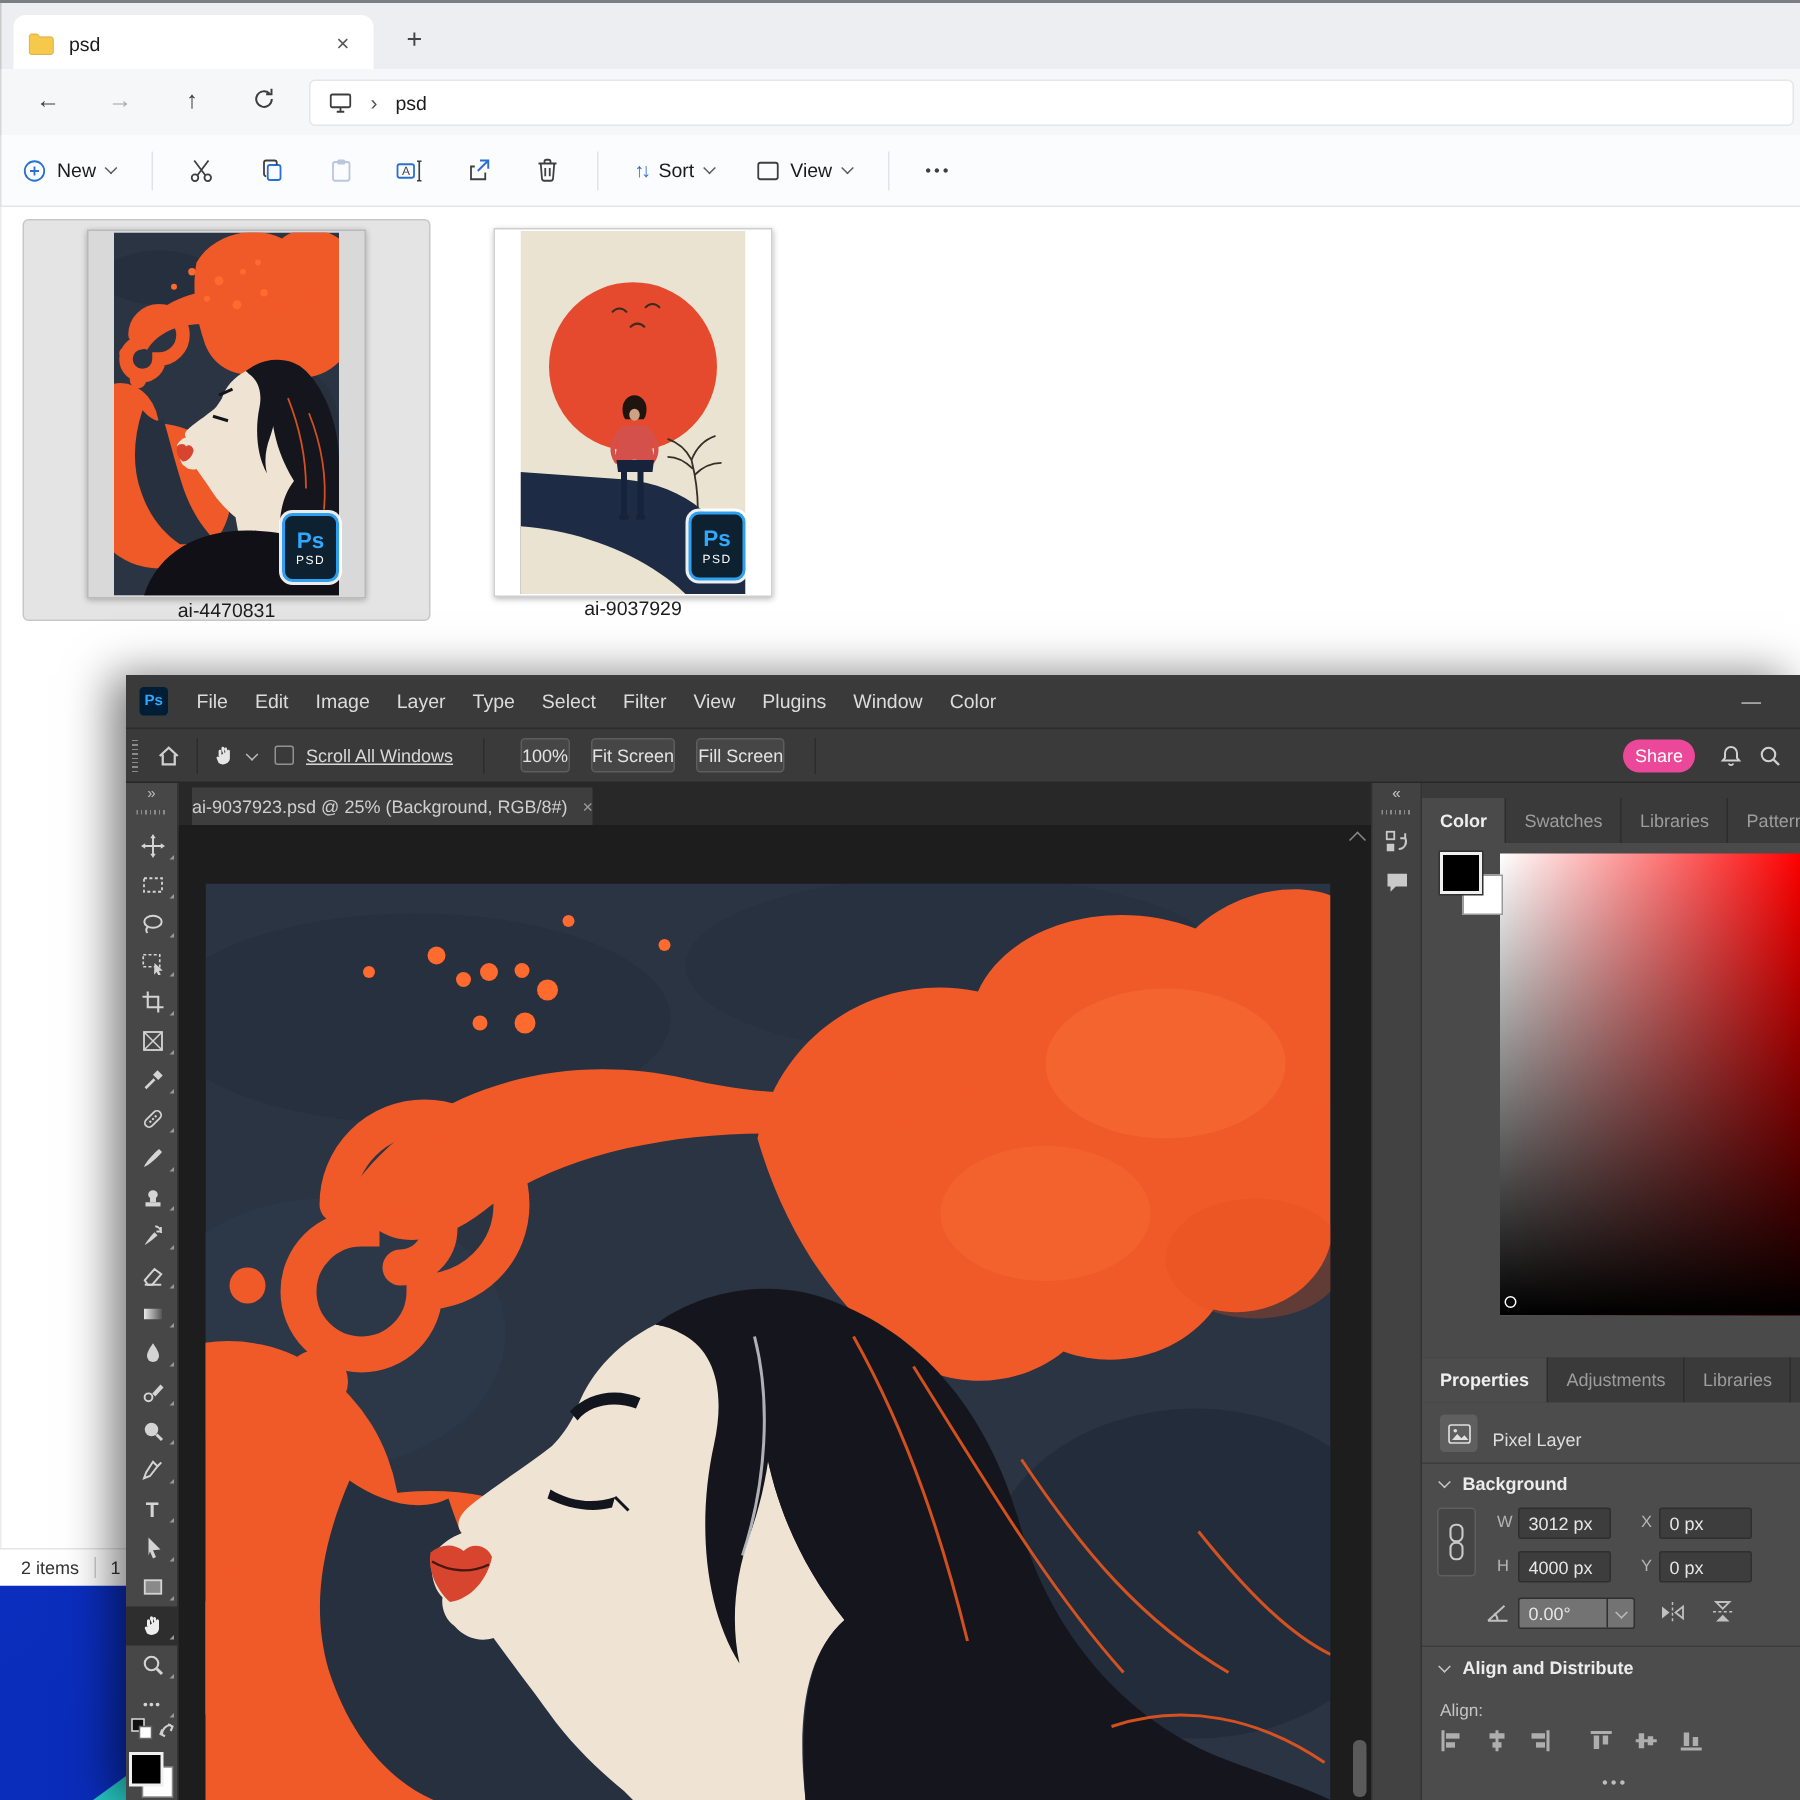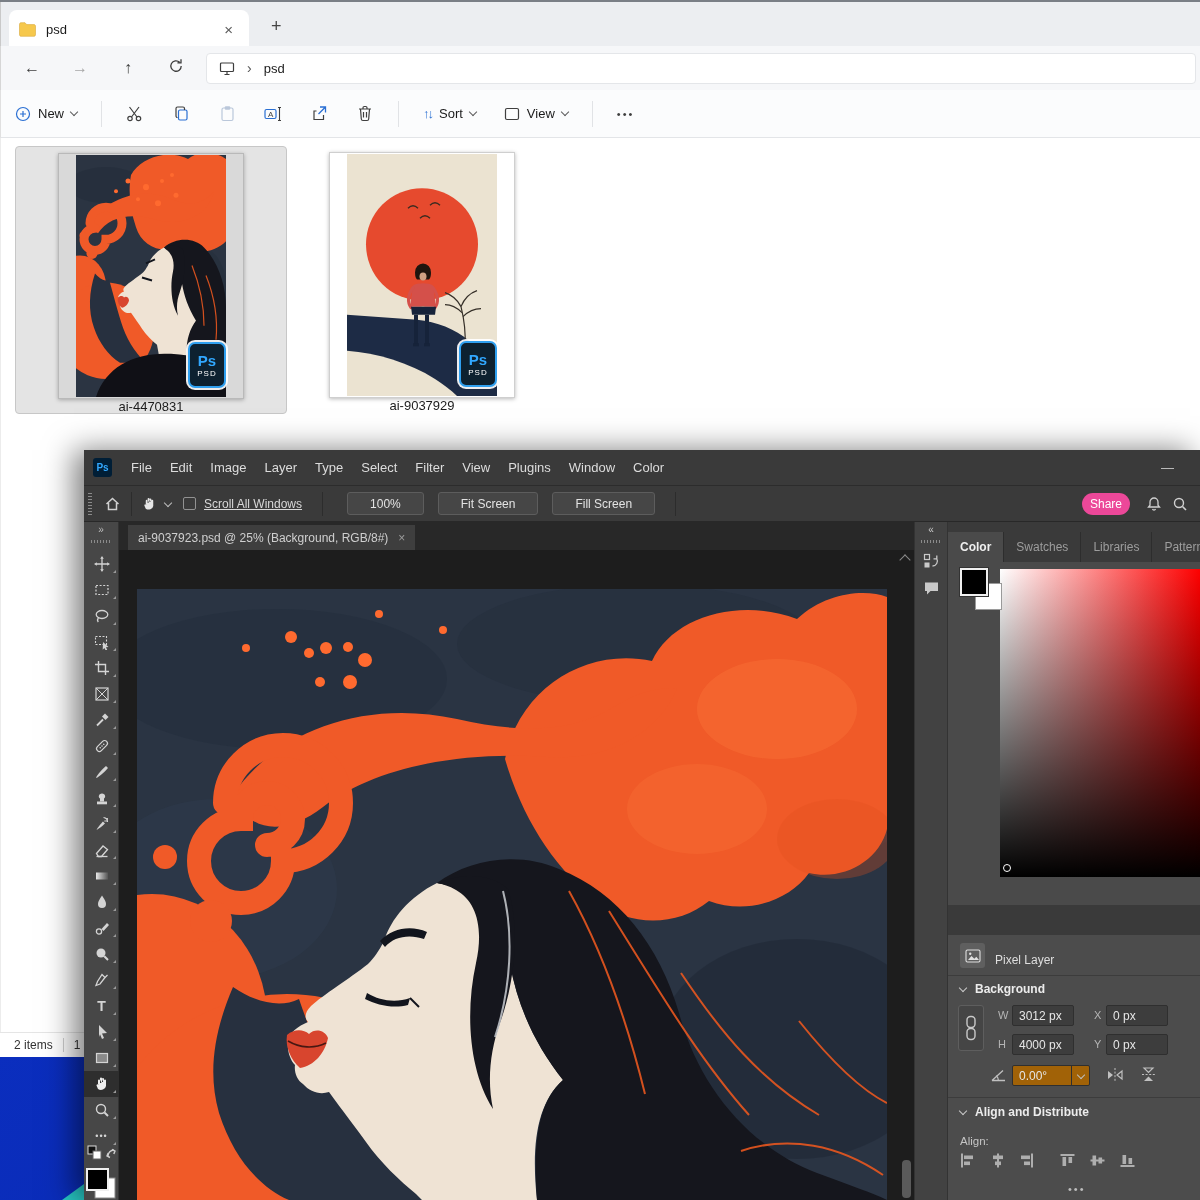--- a/index.html
+++ b/index.html
@@ -67,21 +67,21 @@
   .ps-menus span { padding:0 9px; font-size:13px; color:#dcdcdc; }
   .ps-min { margin-left:auto; margin-right:26px; color:#c9c9c9; font-size:13px; }
 
   .ps-options { left:0; top:36px; width:1116px; height:36px; background:#3a3a3a; border-bottom:1px solid #282828;
     display:flex; align-items:center; }
   .vgrip { width:4px; height:22px; margin-left:4px;
     background-image:repeating-linear-gradient(#8a8a8a 0 1px,transparent 1px 3px); }
   .ps-sep { width:1px; height:24px; background:#2c2c2c; margin:0 10px; }
   .opt-chk { width:13px; height:13px; border:1px solid #929292; border-radius:2px; margin-left:12px; }
   .opt-label { font-size:12px; color:#d8d8d8; margin-left:8px;text-decoration:underline; }
-  .opt-btn { height:23px; padding:0 22px; margin-left:14px; background:#464646; border:1px solid #5d5d5d;
+  .opt-btn { height:23px; padding:0 0; margin-left:14px; background:#464646; border:1px solid #5d5d5d;
     border-radius:3px; color:#e3e3e3; font-size:12px; display:flex; align-items:center; }
   .share-btn { position:absolute; right:70px; top:7px; width:48px; height:22px; background:#ec4899;
     border-radius:11px; color:#fff; font-size:12px; display:flex; align-items:center; justify-content:center; }
   .title-ic { position:absolute; top:10px; }
   .pchev { width:6px; height:6px; border-right:1.4px solid #bdbdbd; border-bottom:1.4px solid #bdbdbd;
     transform:rotate(45deg); margin-left:8px; margin-top:-2px; }
 
   .ps-rail { left:0; top:72px; width:35px; height:678px; background:#474747; border-right:1px solid #333; }
   .rail-expand { text-align:center; font-size:10px; color:#bbb; padding-top:2px; }
   .hgrip { width:20px; height:3px; margin:5px auto 8px auto;
@@ -89,21 +89,21 @@
   .tool { width:35px; height:26px; display:flex; align-items:center; justify-content:center; position:relative; }
   .tool.sel { background:#2e2e2e; }
   .tool::after { content:""; position:absolute; right:3px; bottom:4px; border-left:3px solid transparent;
     border-bottom:3px solid #9a9a9a; }
   .tool-t { font-size:14px; font-weight:bold; color:#d4d4d4; }
   .mini-colors { position:absolute; left:0; top:622px; width:35px; height:20px; }
   .big-swatch { position:absolute; left:0; top:646px; width:35px; height:32px; }
 
   .ps-tabbar { left:35px; top:72px; width:795px; height:28px; background:#282828; }
   .doc-tab { position:absolute; left:9px; top:3px; height:25px; background:#3e3e3e; display:flex;
-    align-items:center; padding:0 10px; font-size:12px; color:#cfcfcf; gap:10px; }
+    align-items:center; padding:0 0; font-size:12px; color:#cfcfcf; gap:10px; }
   .doc-close { color:#9a9a9a; font-size:12px; }
 
   .ps-canvas { left:35px; top:100px; width:795px; height:650px; background:#1d1d1d; overflow:hidden; }
   .cv-up { position:absolute; right:5px; top:6px; width:8px; height:8px; border-left:1.5px solid #8a8a8a;
     border-top:1.5px solid #8a8a8a; transform:rotate(45deg); }
   .cv-thumb { position:absolute; right:3px; top:610px; width:9px; height:38px; background:#5a5a5a; border-radius:4px; }
 
   .ps-dock { left:830px; top:72px; width:34px; height:678px; background:#424242;
     border-left:1px solid #333; border-right:1px solid #333; }
   .dock-collapse { text-align:center; font-size:10px; color:#c9c9c9; padding-top:2px; }
@@ -131,21 +131,21 @@
   .sec-head { position:absolute; left:12px; display:flex; align-items:center; gap:9px;
     font-size:12px; font-weight:bold; color:#ececec; }
   .sec-chev { width:6px; height:6px; border-right:1.5px solid #c9c9c9; border-bottom:1.5px solid #c9c9c9;
     transform:rotate(45deg); margin-top:-3px; }
   .tf-label { position:absolute; font-size:11px; color:#b5b5b5; }
   .tf-input { position:absolute; width:62px; height:21px; background:#3d3d3d; border:1px solid #2f2f2f;
     border-radius:2px; color:#e6e6e6; font-size:12px; padding:0 6px;
     font-family:"Liberation Sans","DejaVu Sans",sans-serif; }
   .link-btn { position:absolute; left:10px; top:70px; width:26px; height:46px; background:#454545;
     border:1px solid #5e5e5e; border-radius:3px; display:flex; align-items:center; justify-content:center; }
-  .angle-box { position:absolute; left:64px; top:130px; width:78px; height:21px; background:#a16207;
+  .angle-box { position:absolute; left:64px; top:130px; width:78px; height:21px; background:#737373;
     border:1px solid #2f2f2f; border-radius:2px; display:flex; align-items:center; }
   .angle-val { flex:1; font-size:12px; color:#e6e6e6; padding-left:6px; }
   .angle-dd { width:18px; height:100%; border-left:1px solid #2f2f2f; display:flex; align-items:center;
     justify-content:center; }
   .align-label { position:absolute; left:12px; top:200px; font-size:11.5px; color:#c4c4c4; }
   .al-ic { position:absolute; top:218px; }
   .more-dots { position:absolute; left:120px; top:248px; color:#bdbdbd; font-size:11px; letter-spacing:2px; }
 </style>
 </head>
 <body>
@@ -639,20 +639,25 @@
       <div class="ptab">Patterns</div>
     </div>
     <div class="color-body">
       <div class="bg-sq"></div>
       <div class="fg-sq"></div>
       <div class="grad-box">
         <div class="grad-pick"></div>
       </div>
     </div>
 
+    <div class="ptab-row" style="top:383px;background:#3a3a3a;">
+      <div class="ptab on" style="background:#4c4c4c;">Properties</div>
+      <div class="ptab">Adjustments</div>
+      <div class="ptab">Libraries</div>
+    </div>
 
     <div class="props-body">
       <div class="layer-ic">
         <svg width="16" height="14" viewBox="0 0 16 14">
             <rect x="1" y="1" width="14" height="12" rx="1.5" fill="none" stroke="#e0e0e0" stroke-width="1.1"></rect>
             <circle cx="5.2" cy="4.8" r="1.2" fill="#e0e0e0"></circle>
             <path d="M3 11l3.5-4 2.8 2.8 2-2 2.7 3.2z" fill="#e0e0e0"></path>
           </svg>
       </div>
       <span class="layer-label">Pixel Layer</span>

